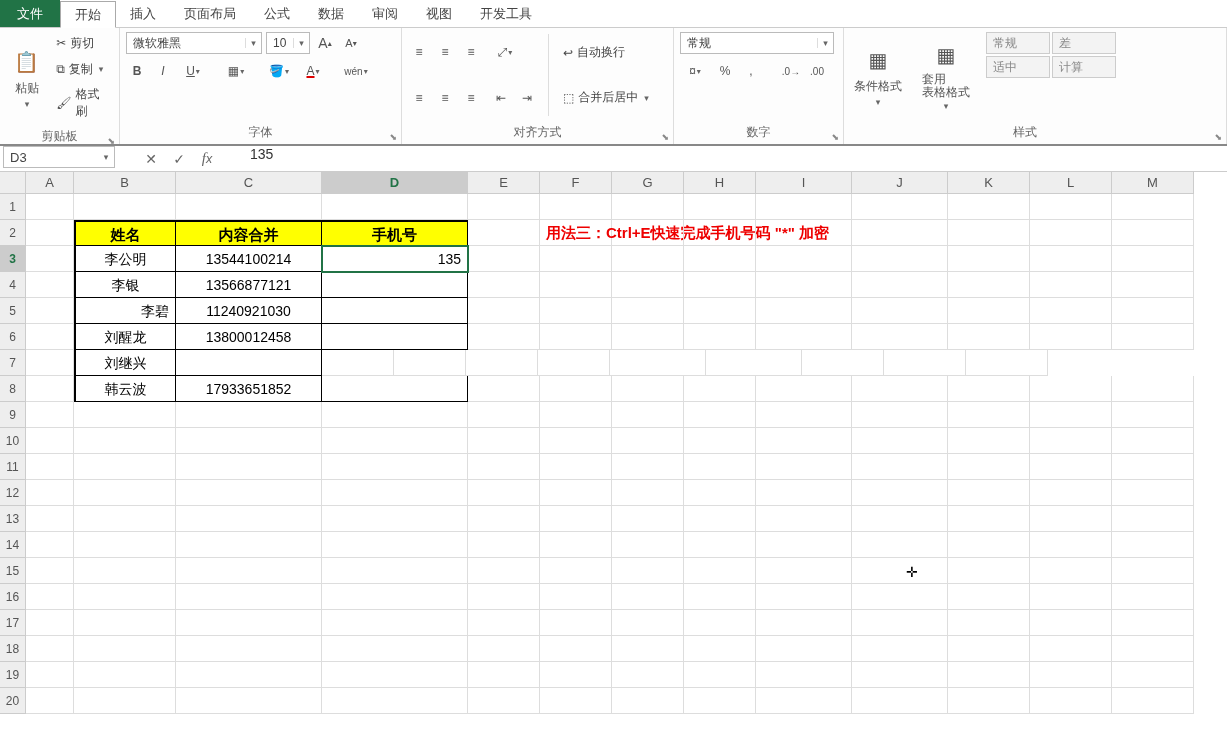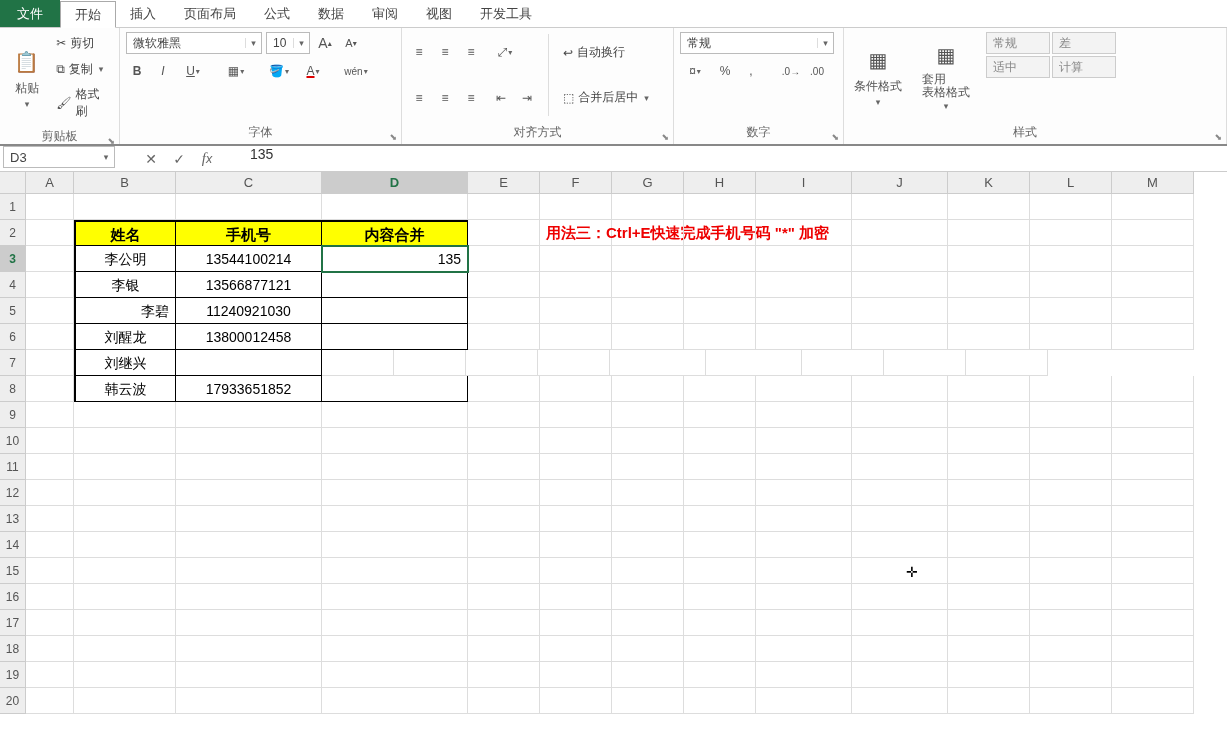--- a/index.html
+++ b/index.html
@@ -292,22 +292,22 @@
         <div class="cell cI"></div>
         <div class="cell cJ"></div>
         <div class="cell cK"></div>
         <div class="cell cL"></div>
         <div class="cell cM"></div>
       </div>
       <div class="row-r">
         <div class="rh">2</div>
         <div class="cell cA"></div>
         <div class="cell cB hdr tbl-i" style="border-left: 2px solid rgb(0, 0, 0); border-top: 2px solid rgb(0, 0, 0);">姓名</div>
+        <div class="cell cD hdr tbl-i" style="border-right: 2px solid rgb(0, 0, 0); border-top: 2px solid rgb(0, 0, 0);">内容合并</div>
         <div class="cell cC hdr tbl-i" style="border-top: 2px solid rgb(0, 0, 0);">手机号</div>
-        <div class="cell cD hdr tbl-i" style="border-right: 2px solid rgb(0, 0, 0); border-top: 2px solid rgb(0, 0, 0);">内容合并</div>
         <div class="cell cE"></div>
         <div class="cell cF redbold" style="overflow: visible;">用法三：Ctrl+E快速完成手机号码 "*" 加密</div>
         <div class="cell cG"></div>
         <div class="cell cH"></div>
         <div class="cell cI"></div>
         <div class="cell cJ"></div>
         <div class="cell cK"></div>
         <div class="cell cL"></div>
         <div class="cell cM"></div>
       </div>

